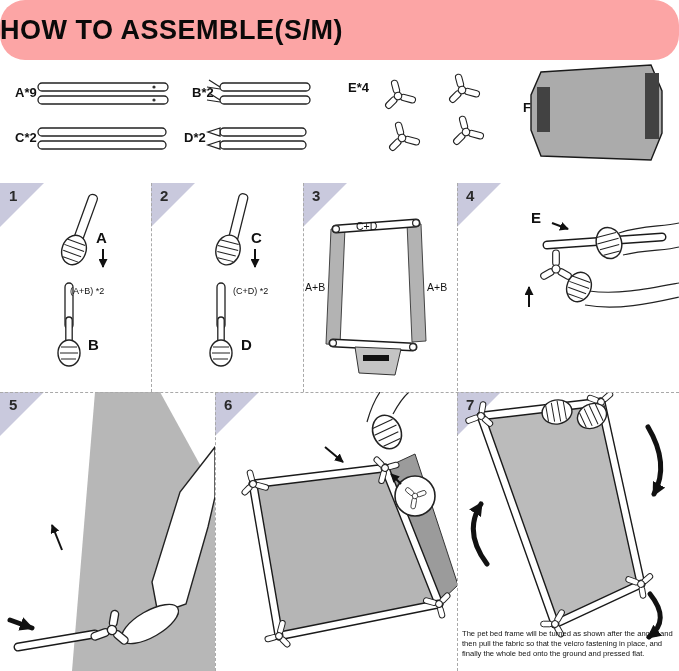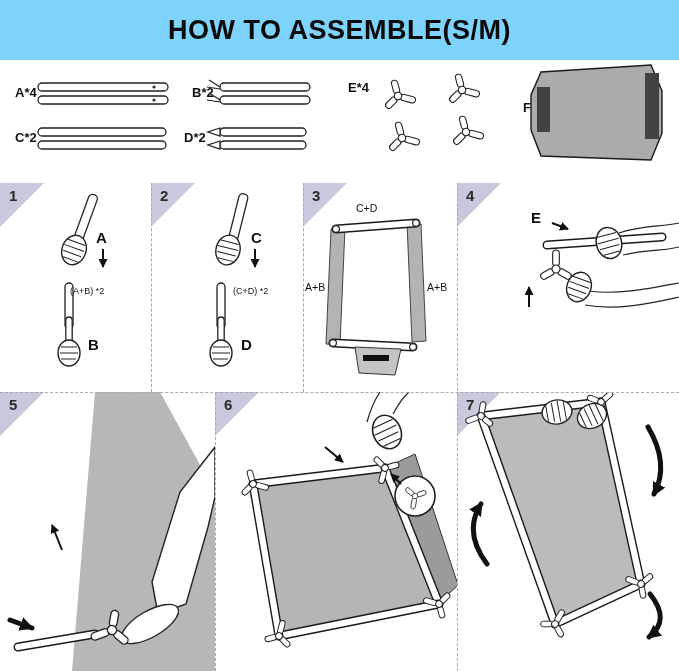--- a/index.html
+++ b/index.html
@@ -1,21 +1,21 @@
 <!DOCTYPE html>
 <html><head>
 <meta charset="utf-8">
 <style>
   * { margin:0; padding:0; box-sizing:border-box; }
   html,body { background:#ffffff; }
   body { font-family:"Liberation Sans","DejaVu Sans",sans-serif; color:#111; }
   .page { position:relative; width:679px; height:671px; background:#fff; overflow:hidden; }
 
   .header { position:absolute; left:0; top:0; width:679px; height:60px;
-            background:#7dd3fc; display:flex; align-items:center; justify-content:center; }
+            background:#fca5a5; display:flex; align-items:center; justify-content:flex-start;border-radius:25px; }
   .header h1 { font-size:27px; font-weight:bold; color:#0a0a0a; letter-spacing:.5px; }
 
   .plabel { position:absolute; font-size:13px; font-weight:bold; color:#111; }
 
   .cell { position:absolute; }
   .ill  { position:absolute; left:0; top:0; display:block; }
   .tri  { position:absolute; left:0; top:0; width:44px; height:44px;
           background:#c9c9dd; clip-path:polygon(0 0,100% 0,0 100%); }
   .stepnum { position:absolute; left:9px; top:4px; font-size:15px; font-weight:600; color:#2a2a2a; }
 
@@ -63,21 +63,21 @@
   </defs>
 </svg>
 
 <div class="page">
 
   <div class="header">
     <h1>HOW TO ASSEMBLE(S/M)</h1>
   </div>
 
   <div>
-    <span class="plabel" style="left:15px;top:85px">A*4</span>
+    <span class="plabel" style="left:15px;top:85px">A*9</span>
     <span class="plabel" style="left:15px;top:130px">C*2</span>
     <span class="plabel" style="left:192px;top:85px">B*2</span>
     <span class="plabel" style="left:184px;top:130px">D*2</span>
     <span class="plabel" style="left:348px;top:80px">E*4</span>
     <span class="plabel" style="left:523px;top:100px">F</span>
 
     <svg class="ill" style="top:60px" width="679" height="122" viewBox="0 0 679 122">
 
       <g>
         <rect class="rodr" x="38" y="23" width="130" height="8" rx="4"></rect>
@@ -185,21 +185,21 @@
         <circle class="joint" cx="33" cy="46" r="3.4"></circle>
           <circle class="joint" cx="113" cy="40" r="3.4"></circle>
         <circle class="joint" cx="30" cy="160" r="3.4"></circle>
           <circle class="joint" cx="110" cy="164" r="3.4"></circle>
       </g>
       <g>
         <polygon points="52,164 98,166 92,192 56,190" fill="#c4c4c4" stroke="#333" stroke-width="1"></polygon>
         <rect x="60" y="172" width="26" height="6" fill="#111"></rect>
       </g>
     </svg>
-    <span class="lbl med" style="left:53px;top:19px">C+D</span>
+    <span class="lbl med" style="left:53px;top:37px">C+D</span>
     <span class="lbl med" style="left:2px;top:98px">A+B</span>
     <span class="lbl med" style="left:124px;top:98px">A+B</span>
   </div>
 
   <div class="cell" style="left:457px;top:183px;width:222px;height:209px">
     <div class="tri"></div>
     <span class="stepnum">4</span>
     <svg class="ill" width="222" height="209" viewBox="0 0 222 209">
       <defs>
           <marker id="mA4" markerUnits="userSpaceOnUse" markerWidth="10" markerHeight="9" refX="8" refY="4.5" orient="auto">
@@ -311,20 +311,21 @@
         <use href="#connector-3way" transform="translate(98,232) rotate(-60) scale(0.8)"></use>
       </g>
       <use href="#hand-grip" transform="translate(100,20) rotate(80)"></use>
       <use href="#hand-grip" transform="translate(135,24) rotate(65)"></use>
       <path class="arrow5" d="M191,35 Q213,72 197,102" marker-end="url(#mB7)"></path>
       <path class="arrow5" d="M30,172 Q6,140 24,112" marker-end="url(#mB7)"></path>
       <path class="arrow5" d="M193,202 Q214,228 192,245" marker-end="url(#mB7)"></path>
     </svg>
   </div>
 
+  <div class="note">The pet bed frame will be turned as shown after the angle, and then pull the fabric so that the velcro fastening in place, and finally the whole bed onto the ground and pressed flat.</div>
 
   <div class="dash-v" style="left:151px;top:183px;height:209px"></div>
   <div class="dash-v" style="left:303px;top:183px;height:209px"></div>
   <div class="dash-v" style="left:457px;top:183px;height:488px"></div>
   <div class="dash-v" style="left:215px;top:392px;height:279px"></div>
   <div class="dash-h" style="left:0;top:392px;width:679px"></div>
 
 </div>
 
 </body></html>

